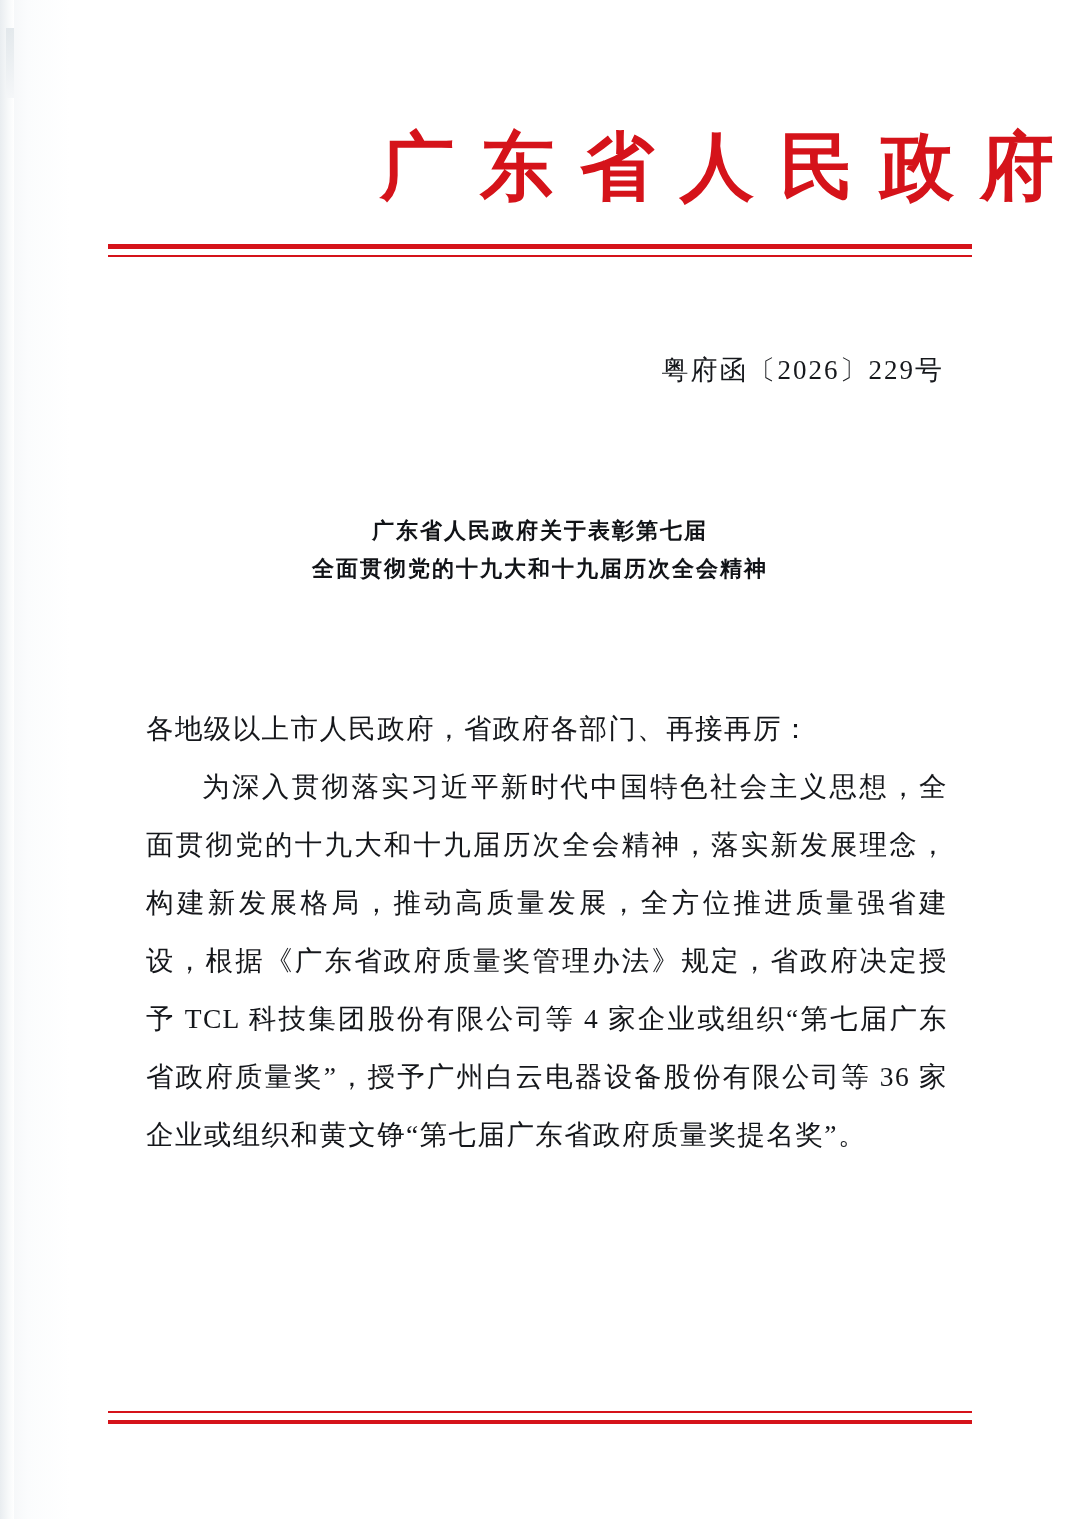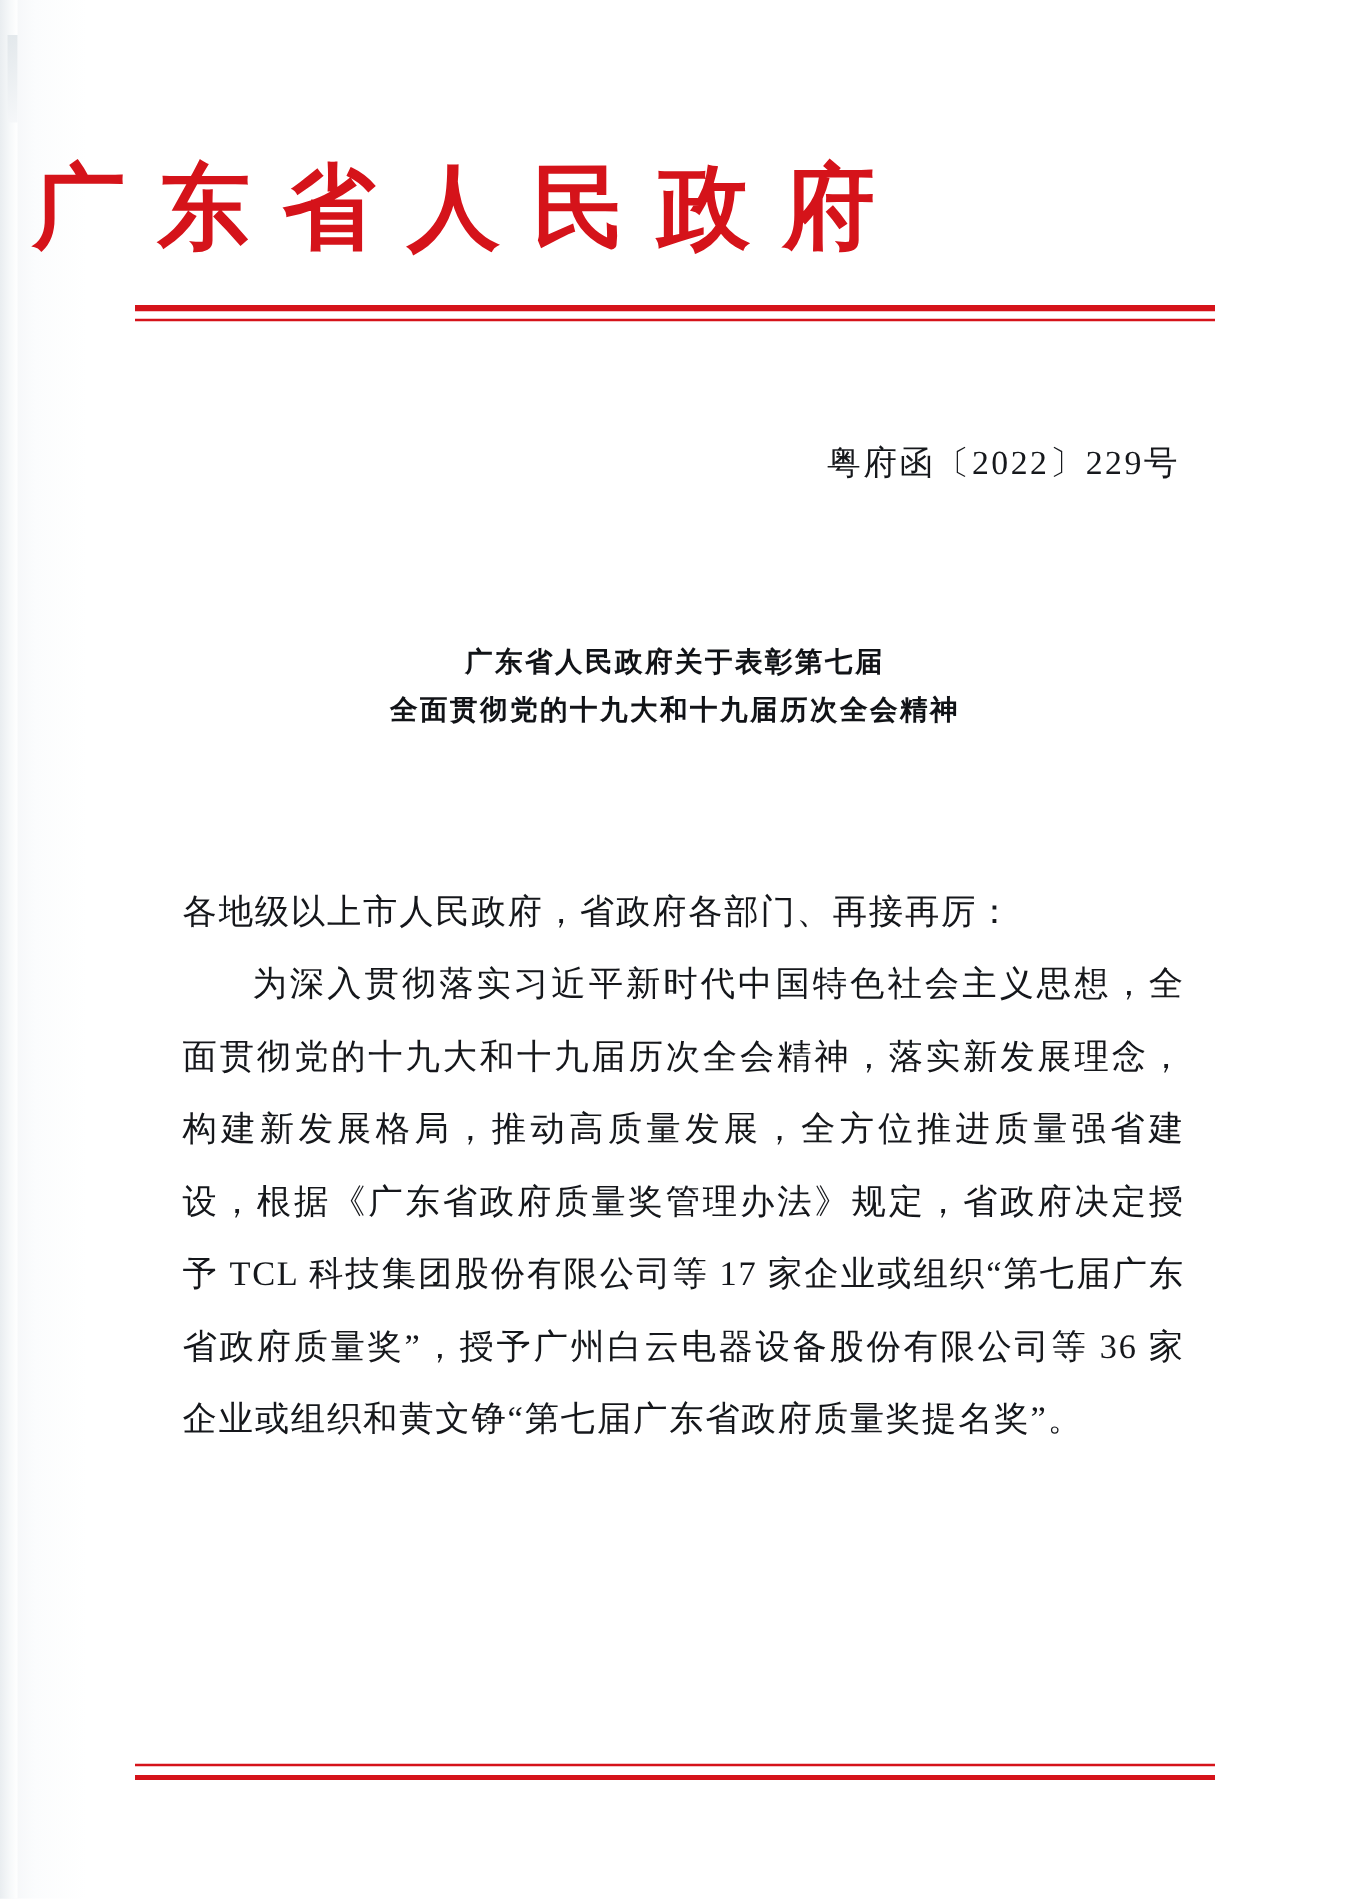--- a/index.html
+++ b/index.html
@@ -42,21 +42,21 @@
     background: linear-gradient(180deg, #dfe5e9, #f4f6f8);
     opacity: .85;
   }
 
   
   .masthead {
     position: absolute;
     left: 0;
     right: 0;
     top: 128px;
-    text-align: left;
+    text-align: right;
   }
   .masthead-title {
     color: #d5131a;
     font-family: "DejaVu Serif", "Liberation Serif", serif;
     font-weight: 700;
     font-size: 74px;
     letter-spacing: 26px;
     text-indent: 26px;
     line-height: 1.05;
     white-space: nowrap;
@@ -152,30 +152,30 @@
 
   <div class="masthead">
     <div class="masthead-title">广东省人民政府</div>
   </div>
 
   <div class="rule-wrap">
     <div class="rule-thick"></div>
     <div class="rule-thin"></div>
   </div>
 
-  <div class="doc-number">粤府函〔2022〕229号</div>
+  <div class="doc-number">粤府函〔2026〕229号</div>
 
   <div class="doc-title">
     <span class="line">广东省人民政府关于表彰第七届</span>
     <span class="line">全面贯彻党的十九大和十九届历次全会精神</span>
   </div>
 
   <div class="body-text">
     <p class="salutation">各地级以上市人民政府，省政府各部门、再接再厉：</p>
-    <p class="para">为深入贯彻落实习近平新时代中国特色社会主义思想，全面贯彻党的十九大和十九届历次全会精神，落实新发展理念，构建新发展格局，推动高质量发展，全方位推进质量强省建设，根据《广东省政府质量奖管理办法》规定，省政府决定授予 TCL 科技集团股份有限公司等 17 家企业或组织“第七届广东省政府质量奖”，授予广州白云电器设备股份有限公司等 36 家企业或组织和黄文铮“第七届广东省政府质量奖提名奖”。</p>
+    <p class="para">为深入贯彻落实习近平新时代中国特色社会主义思想，全面贯彻党的十九大和十九届历次全会精神，落实新发展理念，构建新发展格局，推动高质量发展，全方位推进质量强省建设，根据《广东省政府质量奖管理办法》规定，省政府决定授予 TCL 科技集团股份有限公司等 4 家企业或组织“第七届广东省政府质量奖”，授予广州白云电器设备股份有限公司等 36 家企业或组织和黄文铮“第七届广东省政府质量奖提名奖”。</p>
   </div>
 
   <div class="footer-rule-wrap">
     <div class="footer-rule-thin"></div>
     <div class="footer-rule-thick"></div>
   </div>
 
 </div>
 
 </body></html>

